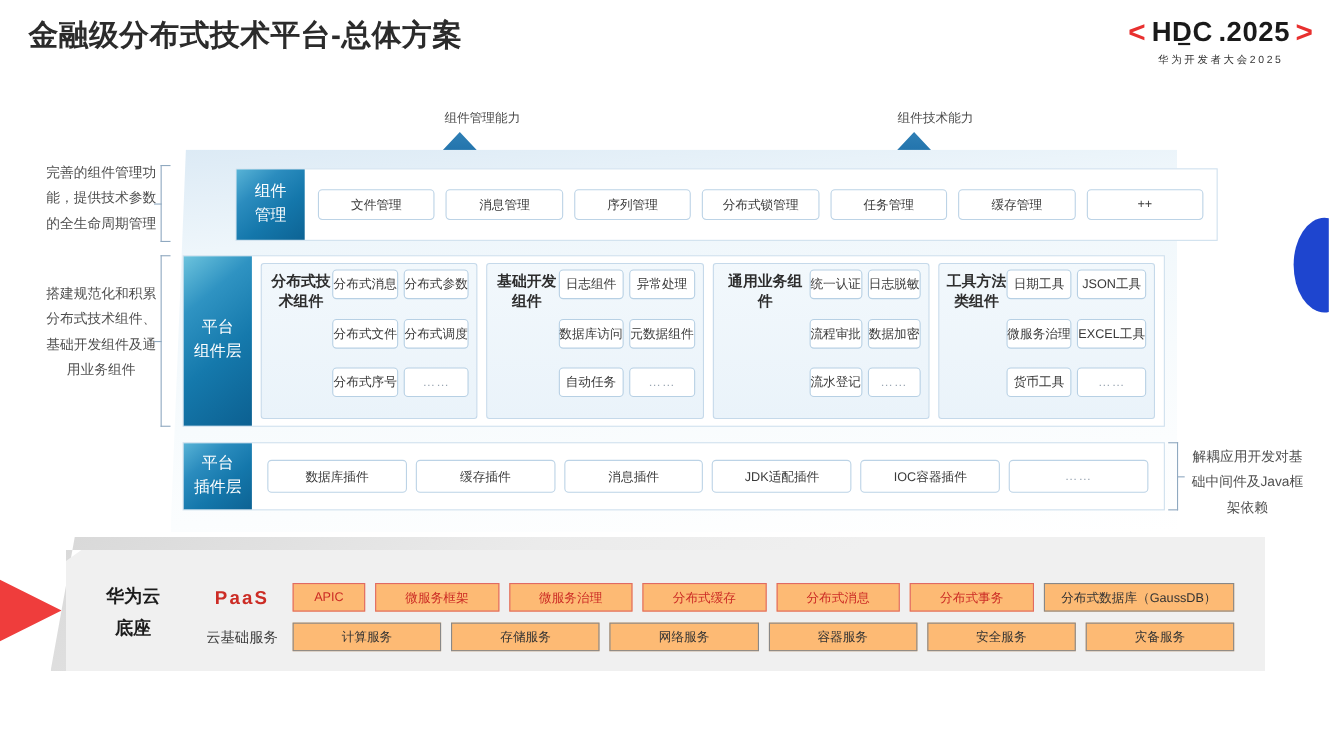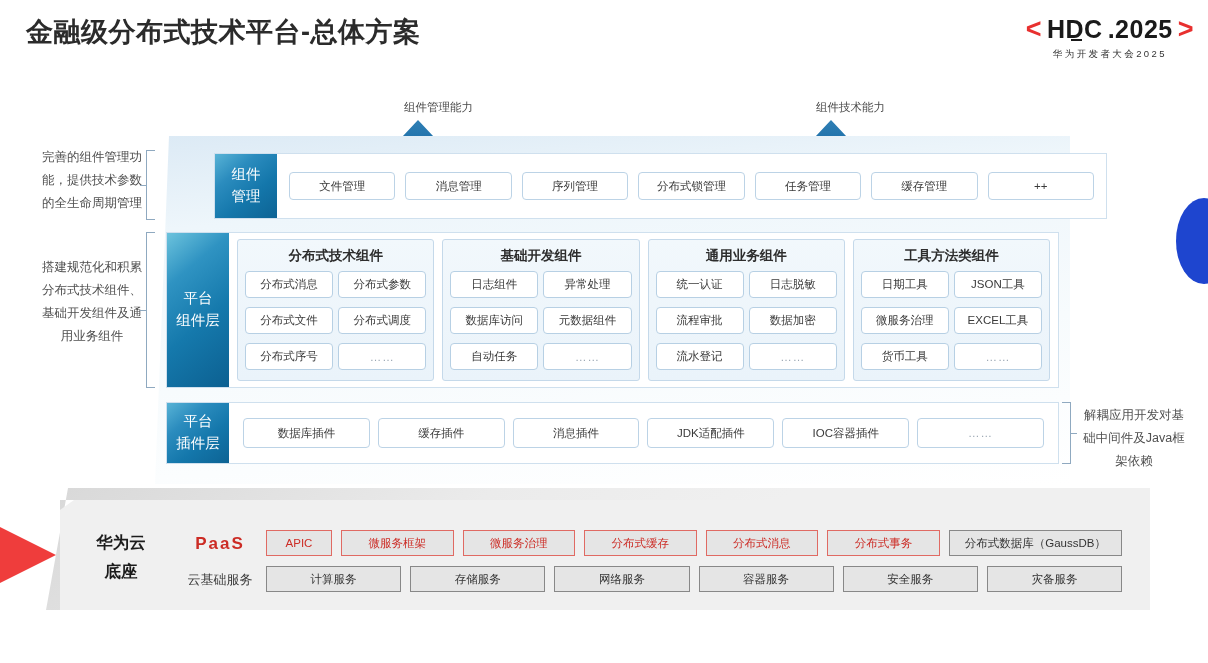--- a/index.html
+++ b/index.html
@@ -85,21 +85,21 @@
   #row-comp .layer-body { padding: 0 12px; gap: 10px; }
   #row-comp .chip { height: 28px; flex: 1 1 0; }
 
   
   #row-plat { left: 166px; top: 232px; width: 893px; height: 156px; }
   #row-plat .layer-tag { background: linear-gradient(140deg,#6cc3dd 0%, #2f93c2 26%, #1579ac 58%, #0c6091 100%); }
   #row-plat .layer-body { padding: 6px 8px; gap: 8px; align-items: stretch; }
   .group {
     flex: 1 1 0; border: 1px solid #c5d9ea; border-radius: 3px;
     background: linear-gradient(180deg,#f2f8fc 0%, #eaf3fa 100%);
-    display: flex; flex-direction: column; padding: 5px 7px 6px;
+    display: flex; padding: 5px 7px 6px;
   }
   .group-title {
     font-size: 13.5px; font-weight: bold; color: #2d2d2d;
     text-align: center; padding: 2px 0 6px;
   }
   .group-grid {
     flex: 1; display: grid; grid-template-columns: 1fr 1fr;
     gap: 5px;
   }
   .group-grid .chip { height: 27px; border-color: #b7d0e4; }
@@ -146,21 +146,21 @@
   }
   #paas-label { left: 172px; top: 534px; font-size: 17px; font-weight: bold;
     color: #cc2c25; letter-spacing: 2px; }
   #cloud-label { left: 172px; top: 571px; font-size: 13px; color: #3c3c3c; }
 
   .base-row { position: absolute; display: flex; gap: 9px; }
   #paas-row { left: 266px; top: 530px; width: 856px; height: 26px; }
   #cloud-row { left: 266px; top: 566px; width: 856px; height: 26px; }
 
   .bchip {
-    border: 1px solid #888; background: #e5e5e5; color: #333;
+    border: 1px solid #888; background: #fdba74; color: #333;
     font-size: 11.5px; display: flex; align-items: center; justify-content: center;
     white-space: nowrap; flex: 1 1 0;
   }
   .bchip.red { border-color: #e06a63; color: #cc2c25; }
   .bchip.narrow { flex: 0 0 66px; }
   .bchip.wide { flex: 1.55 1 0; }
 
   
   .red-wedge {
     position: absolute; left: -38px; top: 508px; width: 94px; height: 94px;

